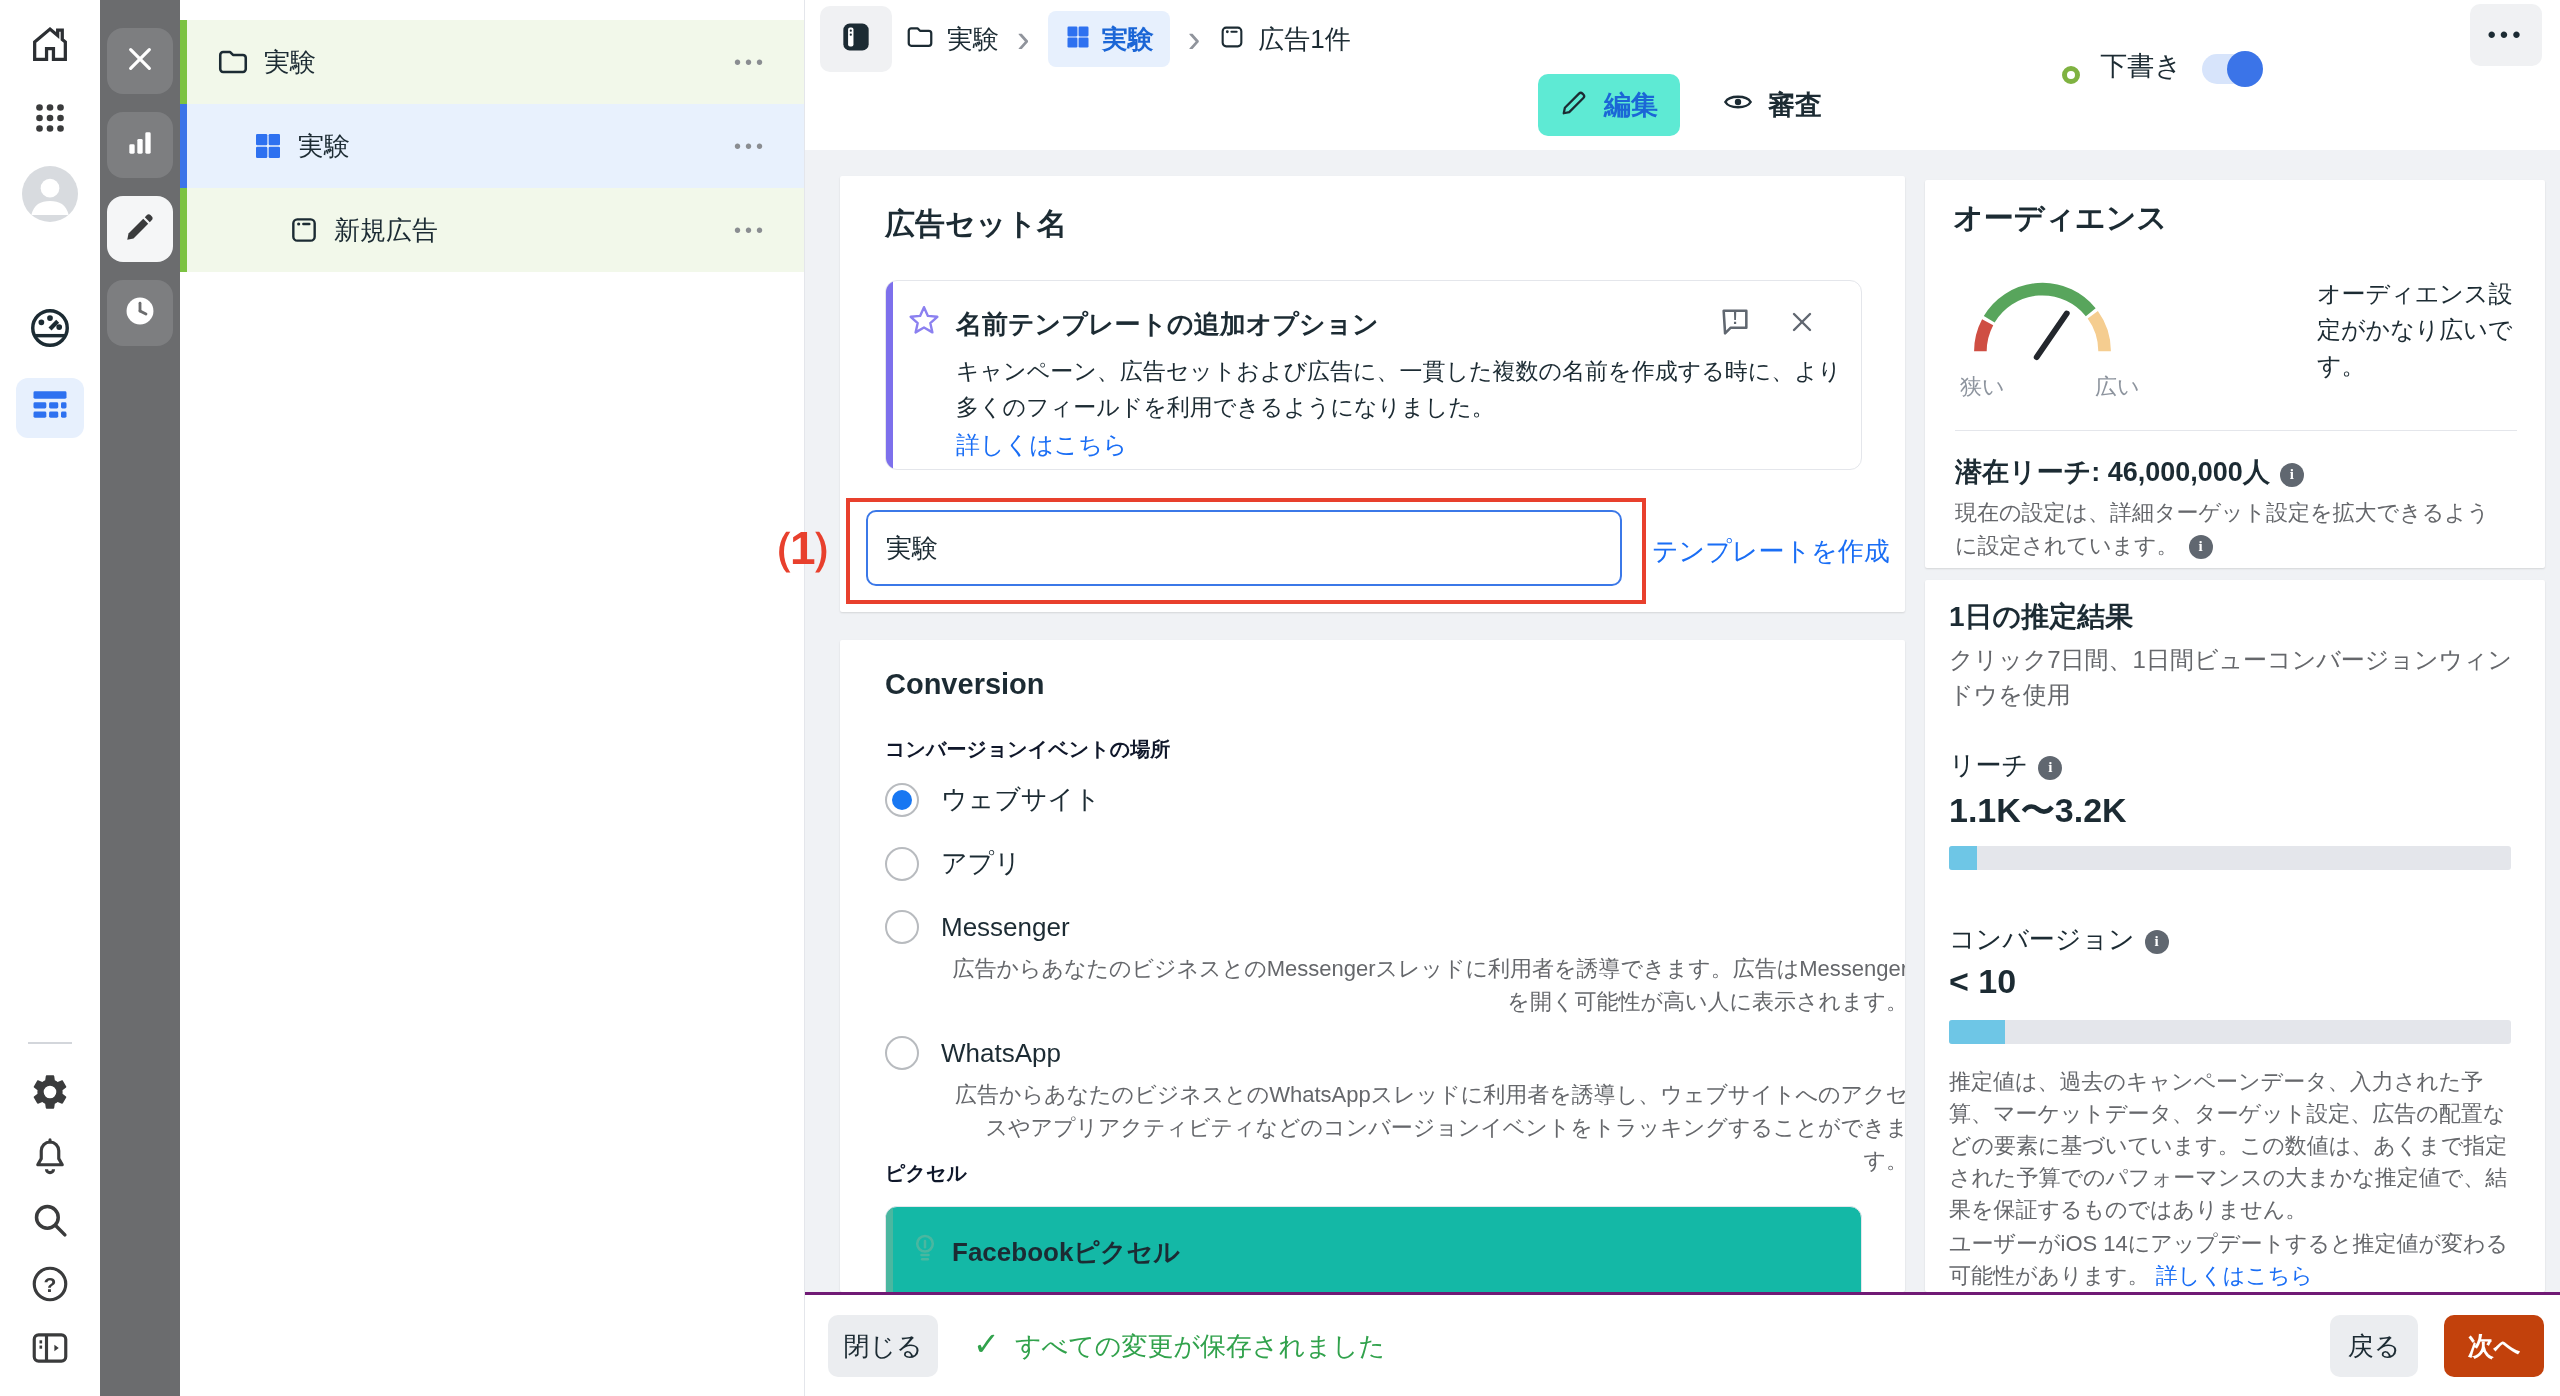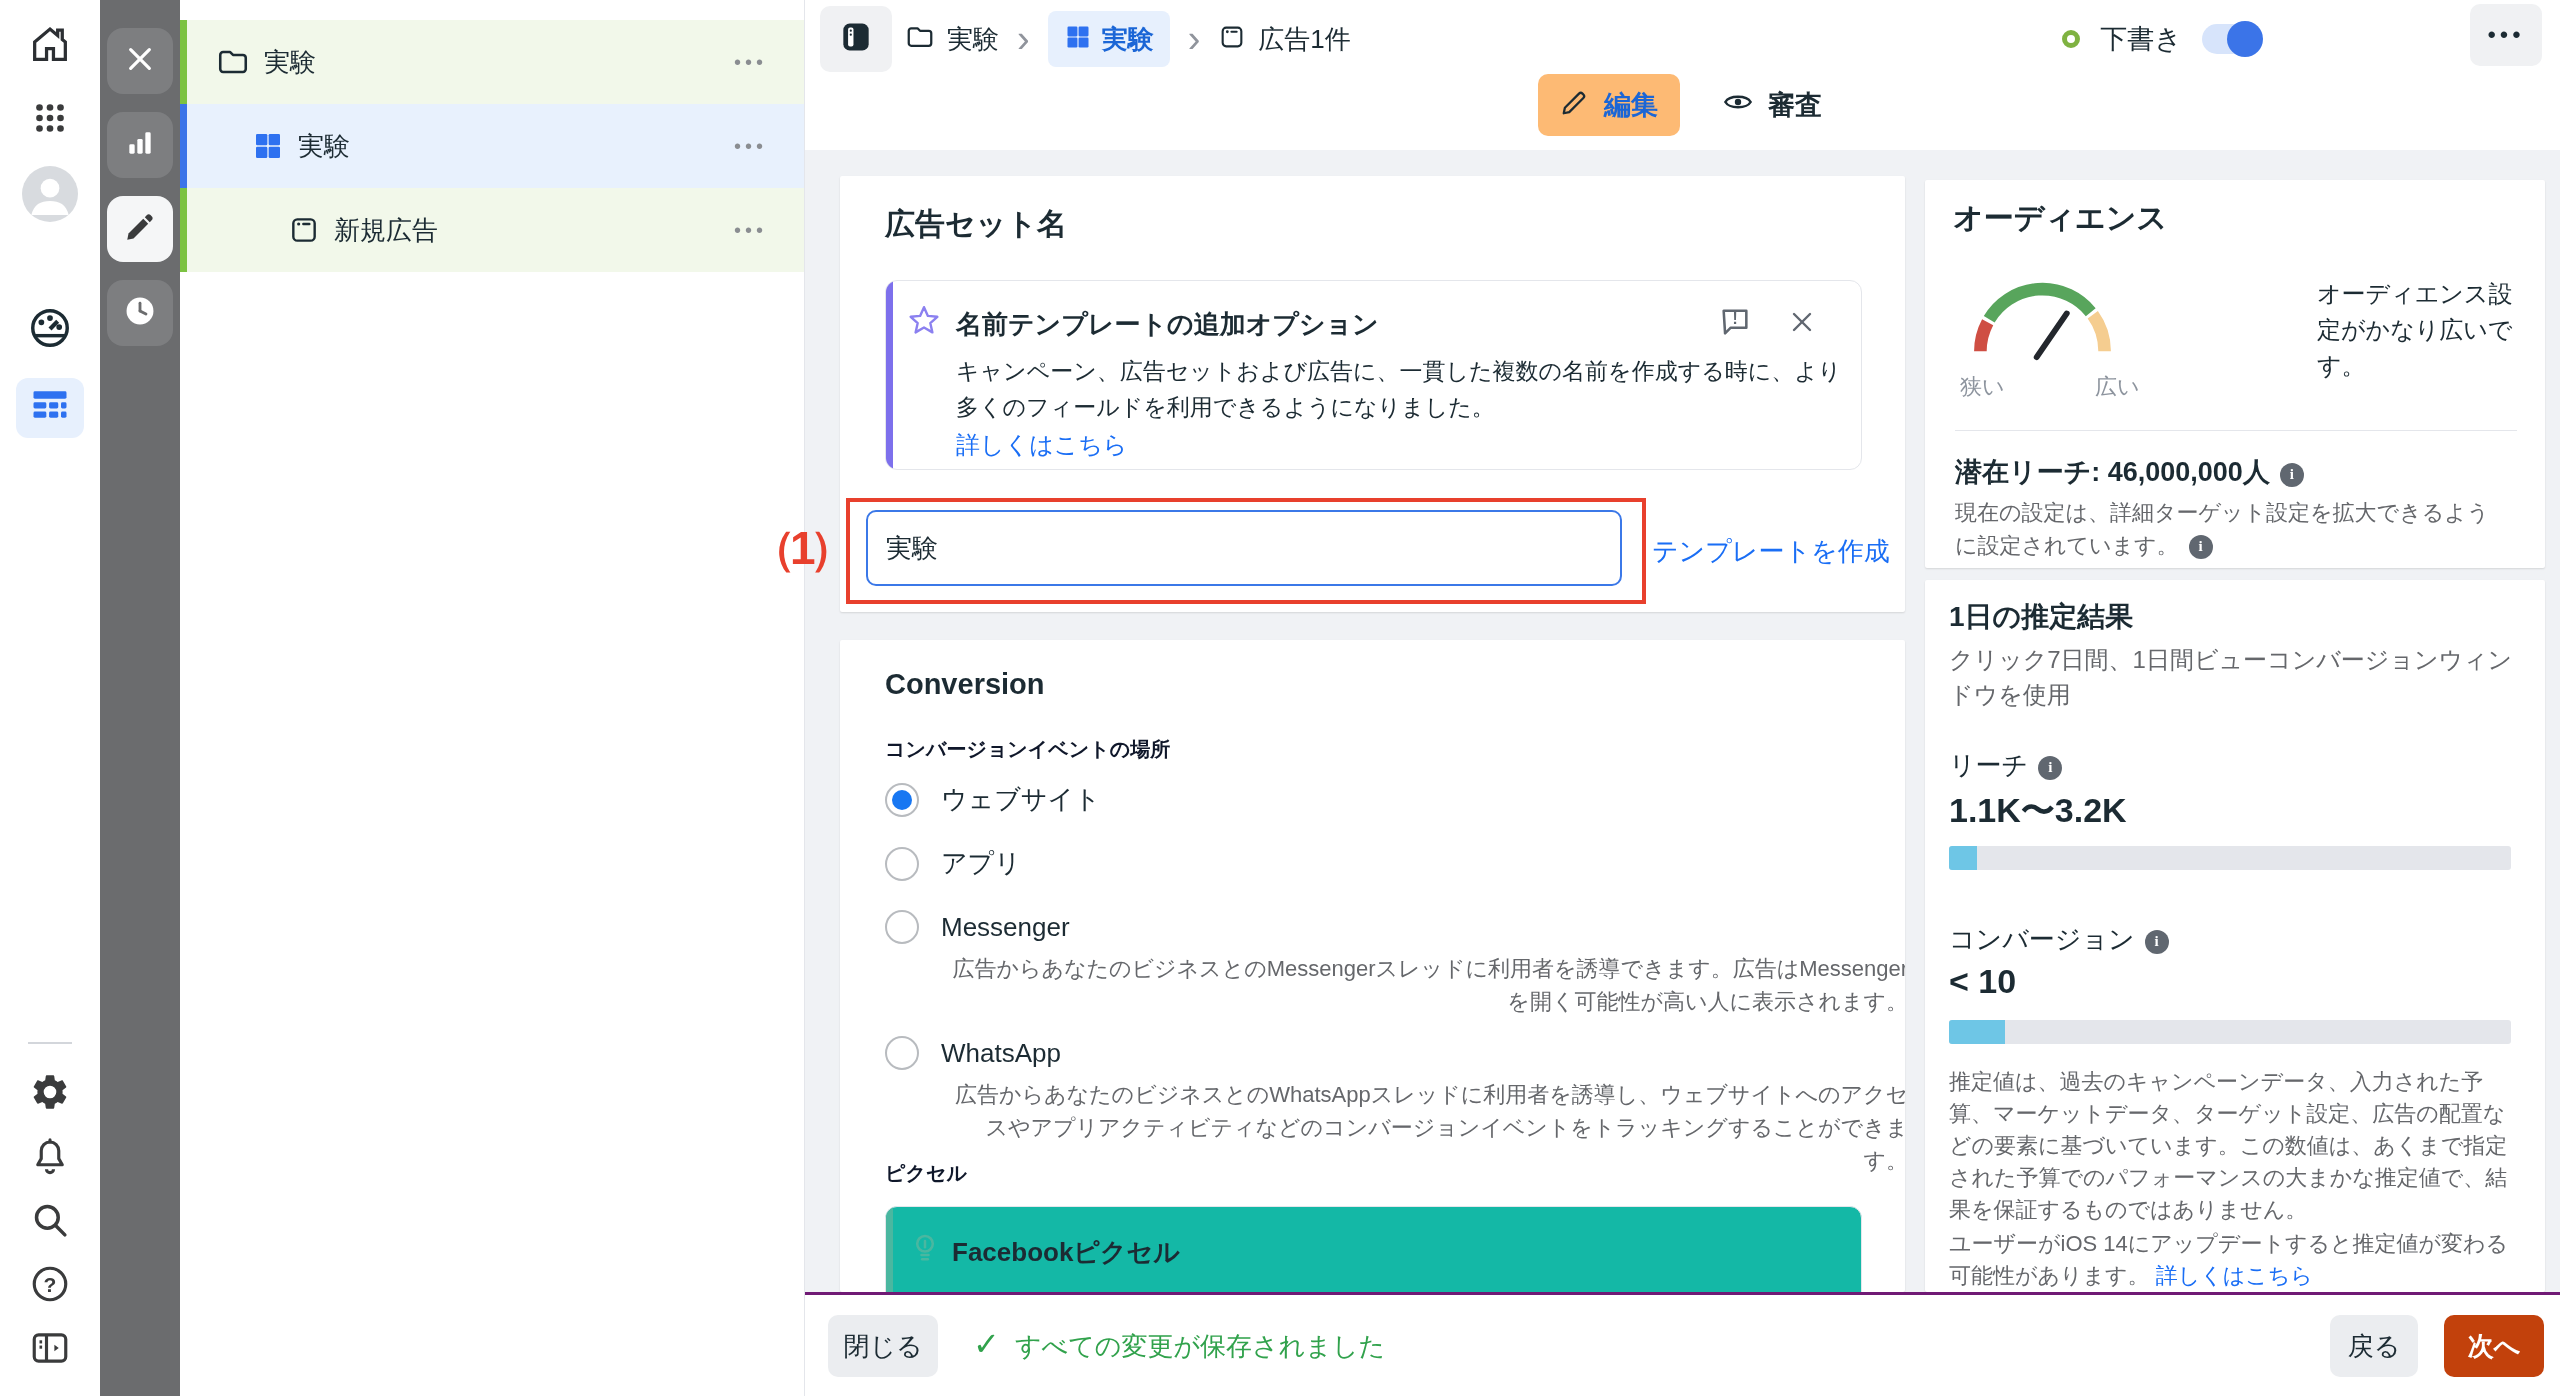--- a/index.html
+++ b/index.html
@@ -34,21 +34,21 @@
   .topbar{left:805px;top:0;width:1755px;height:150px;background:#fff;}
   .iconbtn-gray{background:#f0f1f3;border-radius:10px;display:flex;align-items:center;justify-content:center;}
   .crumb-label{font-size:26px;color:#1c2b33;}
   .crumb-sep{font-size:38px;color:#90949c;line-height:1;}
   .crumb-pill{background:#e7f0fd;border-radius:8px;display:flex;align-items:center;gap:10px;padding:0 16px;height:56px;}
   .crumb-pill .crumb-label{color:#1b66d6;font-weight:bold;}
   .draft-ring{width:18px;height:18px;border:5px solid #7fb241;border-radius:50%;}
   .toggle{width:58px;height:30px;background:#d7e4fb;border-radius:16px;position:relative;}
   .toggle .knob{position:absolute;right:-3px;top:-3px;width:36px;height:36px;border-radius:50%;background:#3b74e8;}
   .tab{position:absolute;top:74px;height:62px;display:flex;align-items:center;gap:14px;padding:0 22px;border-radius:10px;font-size:27px;font-weight:bold;}
-  .tab.active{background:#fdba74;color:#1b66d6;}
+  .tab.active{background:#5eead4;color:#1b66d6;}
   .tab.inactive{color:#1c2b33;}
 
   
   .content{left:805px;top:150px;width:1755px;height:1142px;background:#f0f2f5;}
   .card{position:absolute;background:#fff;border-radius:2px;box-shadow:0 1px 2px rgba(0,0,0,.12);padding-left:8px;}
   .card-title{font-size:30px;font-weight:bold;color:#1c2b33;}
   .section-label{font-size:20px;font-weight:bold;color:#0f172a;}
   .muted{color:#65676b;}
   .link{color:#1a6ef5;}
 
@@ -310,21 +310,21 @@
           <svg width="28" height="28" viewBox="0 0 24 24" fill="none" stroke="#1c2b33" stroke-width="1.8">
               <rect x="4" y="4" width="16" height="16" rx="3"></rect>
               <line x1="8" y1="7.5" x2="8" y2="7.5" stroke-linecap="round" stroke-width="2.4"></line>
               <line x1="11.5" y1="7.5" x2="16" y2="7.5" stroke-linecap="round"></line>
             </svg>
         </span>
         <span class="crumb-label">広告1件</span>
       </span>
     </div>
 
-    <div class="abs" style="right:300px;top:0;height:78px;display:flex;align-items:center;gap:20px;">
+    <div class="abs" style="right:300px;top:6px;height:78px;display:flex;align-items:flex-end;gap:20px;">
       <span class="draft-ring"></span>
       <span style="font-size:27px;">下書き</span>
       <span class="toggle">
           <span class="knob"></span>
         </span>
     </div>
     <div class="abs iconbtn-gray" style="right:18px;top:4px;width:72px;height:62px;">
       <span style="font-size:24px;letter-spacing:4px;color:#1c2b33;">•••</span>
     </div>
 

